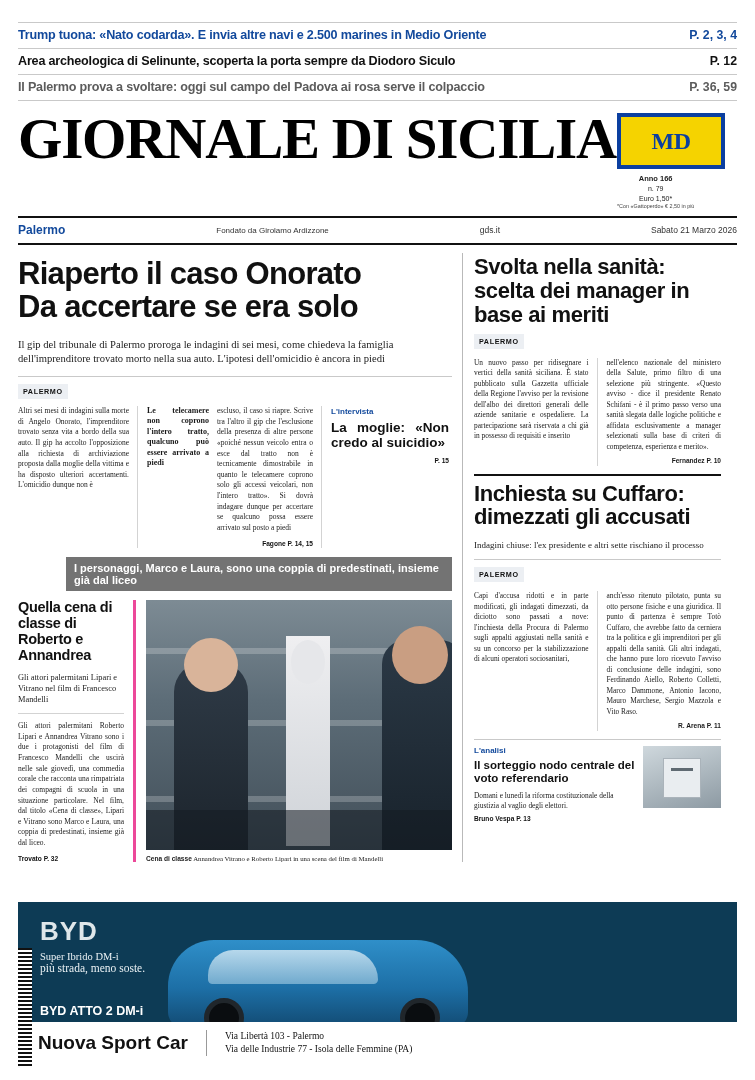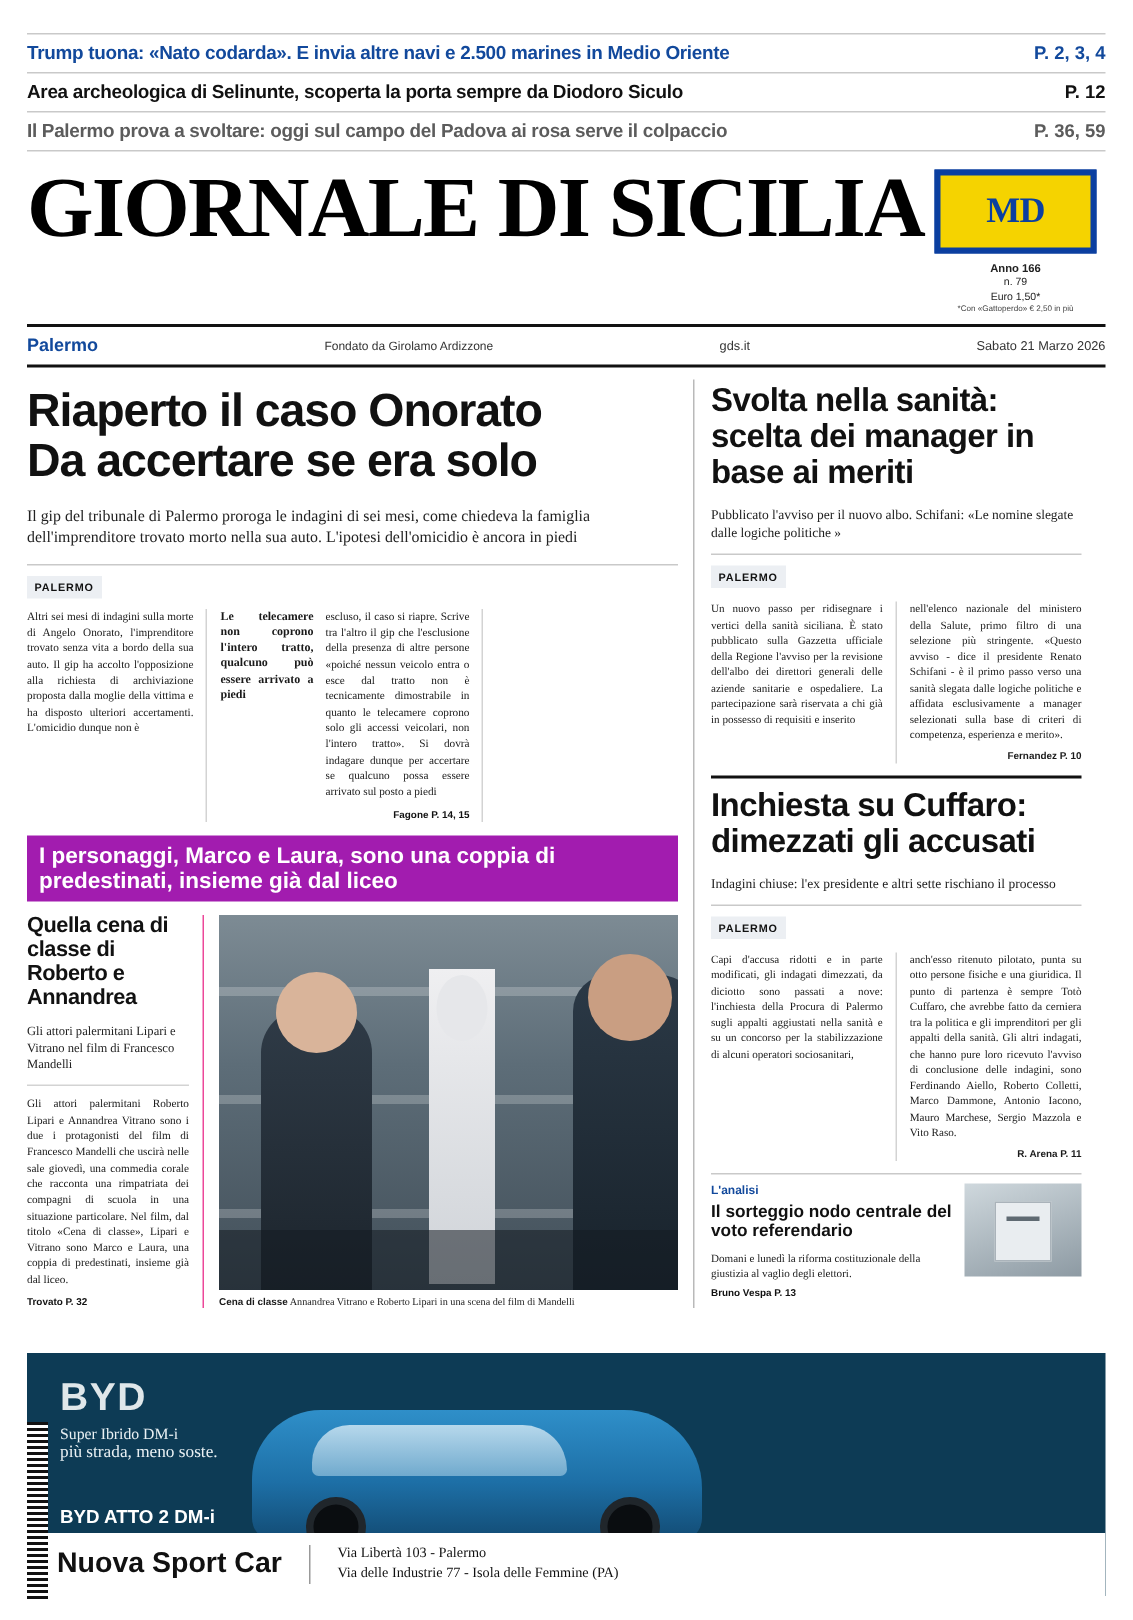--- a/index.html
+++ b/index.html
@@ -32,21 +32,21 @@
   .masthead { display: flex; align-items: flex-start; justify-content: space-between; padding: 12px 0 2px 0; }
   .logo {
     font-family: "Liberation Serif", serif;
     font-weight: bold;
     font-size: 57px;
     line-height: 0.92;
     letter-spacing: -1.2px;
     color: #000;
     white-space: nowrap;
   }
-  .mast-right { display:flex; flex-direction: column; align-items: center; width: 120px; }
+  .mast-right { display:flex; flex-direction: column; align-items: flex-start; width: 120px; }
   .md-logo {
     width: 108px; height: 56px; background: #0b3fa0; border: 2px solid #0b3fa0;
     display:flex; align-items:center; justify-content:center; position: relative;
   }
   .md-inner { width: 100px; height: 48px; background:#f5d300; display:flex; align-items:center; justify-content:center; }
   .md-text { font-family:"Liberation Serif", serif; font-weight:bold; font-size: 24px; color:#0b3fa0; letter-spacing:-0.5px; }
   .mast-meta { text-align: center; font-size: 7px; line-height: 1.35; color:#222; margin-top: 5px; }
   .mast-meta .anno { font-weight: bold; font-size: 7.5px; }
   .mast-meta .tiny { font-size: 5.4px; color:#444; }
 
@@ -86,26 +86,26 @@
   .tc-1 { width: 120px; border-right: 1px solid #d3d3d3; padding-right: 8px; }
   .tc-2 { width: 175px; display:flex; gap:8px; border-right: 1px solid #d3d3d3; padding-right: 8px;}
   .tc-2 .bold-col { width: 62px; font-weight: bold; font-size: 8px; line-height:1.3; }
   .tc-2 .rest-col { flex: 1; }
   .tc-3 { width: 118px; }
   .tc-3 .sub-kicker { color:#12499c; font-weight: bold; font-family:"Liberation Sans",sans-serif; font-size: 8px; margin-bottom: 4px; }
   .tc-3 .mini-head { font-family:"Liberation Sans",sans-serif; font-weight: bold; font-size: 13.5px; line-height:1.08; color:#111; }
   .byline { font-family:"Liberation Sans",sans-serif; font-weight: bold; font-size: 6.6px; text-align: right; margin-top: 5px; color:#111; }
 
   .strip-blue {
-    background: #a21caf; color:#fff; font-weight: bold; font-size: 15px;
-    padding: 5px 8px; margin-top: 9px;
+    background: #737373; color:#fff; font-weight: bold; font-size: 11px;
+    padding: 5px 8px; margin-top: 9px; margin-left: 48px;
   }
 
   .feature { display: flex; gap: 10px; margin-top: 9px; }
-  .feature-left { width: 118px; border-right: 1px solid #ec4899; padding-right: 9px; }
+  .feature-left { width: 118px; border-right: 3px solid #ec4899; padding-right: 9px; }
   .feature-left h2 { font-size: 14.5px; line-height: 1.1; margin: 0; font-weight: bold; letter-spacing:-0.3px; }
   .feature-left .dek { font-family:"Liberation Serif", serif; font-size: 8.4px; line-height: 1.32; margin-top: 8px; color:#222;
                        padding-bottom: 8px; border-bottom: 1px solid #d3d3d3;}
   .feature-left .body { font-family:"Liberation Serif", serif; font-size: 7.5px; line-height: 1.42; margin-top: 7px; text-align: justify; color:#1a1a1a;}
   .feature-left .trov { font-family:"Liberation Sans",sans-serif; font-weight: bold; font-size: 6.6px; margin-top: 6px; }
 
   .photo-wrap { flex: 1; }
   .photo {
     width: 100%; height: 250px; position: relative; overflow: hidden;
     background: linear-gradient(180deg,#7d8b94 0%, #5d6d78 40%, #424f59 100%);
@@ -232,20 +232,25 @@
       <div class="kicker">PALERMO</div>
 
       <div class="three-col">
         <div class="tc tc-1">Altri sei mesi di indagini sulla morte di Angelo Onorato, l'imprenditore trovato senza vita a bordo della sua auto. Il gip ha accolto l'opposizione alla richiesta di archiviazione proposta dalla moglie della vittima e ha disposto ulteriori accertamenti. L'omicidio dunque non è</div>
         <div class="tc tc-2">
           <div class="bold-col">Le telecamere non coprono l'intero tratto, qualcuno può essere arrivato a piedi</div>
           <div class="rest-col">
             <div>escluso, il caso si riapre. Scrive tra l'altro il gip che l'esclusione della presenza di altre persone «poiché nessun veicolo entra o esce dal tratto non è tecnicamente dimostrabile in quanto le telecamere coprono solo gli accessi veicolari, non l'intero tratto». Si dovrà indagare dunque per accertare se qualcuno possa essere arrivato sul posto a piedi</div>
             <div class="byline">Fagone  P. 14, 15</div>
           </div>
+        </div>
+        <div class="tc tc-3">
+          <div class="sub-kicker">L'intervista</div>
+          <div class="mini-head">La moglie: «Non credo al suicidio»</div>
+          <div class="byline">P. 15</div>
         </div>
       </div>
 
       <div class="strip-blue">I personaggi, Marco e Laura, sono una coppia di predestinati, insieme già dal liceo</div>
 
       <div class="feature">
         <div class="feature-left">
           <h2>Quella cena di classe di Roberto e Annandrea</h2>
           <div class="dek">Gli attori palermitani Lipari e Vitrano nel film di Francesco Mandelli</div>
           <div class="body">Gli attori palermitani Roberto Lipari e Annandrea Vitrano sono i due i protagonisti del film di Francesco Mandelli che uscirà nelle sale giovedì, una commedia corale che racconta una rimpatriata dei compagni di scuola in una situazione particolare. Nel film, dal titolo «Cena di classe», Lipari e Vitrano sono Marco e Laura, una coppia di predestinati, insieme già dal liceo.</div>
@@ -267,21 +272,20 @@
           <div class="caption">
             <b>Cena di classe</b>
             <span>Annandrea Vitrano e Roberto Lipari in una scena del film di Mandelli</span>
           </div>
         </div>
       </div>
     </div>
 
     <div class="col-right">
       <h2 class="right-head">Svolta nella sanità: scelta dei manager in base ai meriti</h2>
-      <div class="right-dek">Pubblicato l'avviso per il nuovo albo. Schifani: «Le nomine slegate dalle logiche politiche »</div>
       <div class="kicker">PALERMO</div>
       <div class="right-cols">
         <div class="rc rc-sep">Un nuovo passo per ridisegnare i vertici della sanità siciliana. È stato pubblicato sulla Gazzetta ufficiale della Regione l'avviso per la revisione dell'albo dei direttori generali delle aziende sanitarie e ospedaliere. La partecipazione sarà riservata a chi già in possesso di requisiti e inserito</div>
         <div class="rc">
           <div>nell'elenco nazionale del ministero della Salute, primo filtro di una selezione più stringente. «Questo avviso - dice il presidente Renato Schifani - è il primo passo verso una sanità slegata dalle logiche politiche e affidata esclusivamente a manager selezionati sulla base di criteri di competenza, esperienza e merito».</div>
           <div class="right-byline">Fernandez  P. 10</div>
         </div>
       </div>
 
       <div class="hr-dark"></div>

